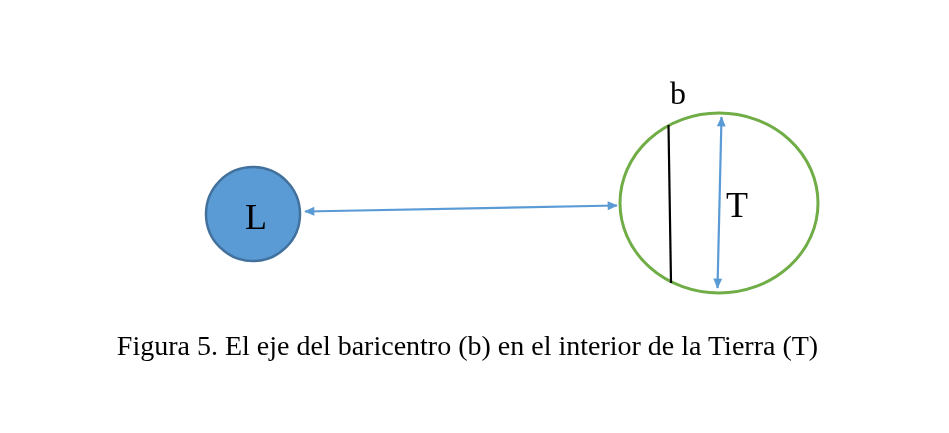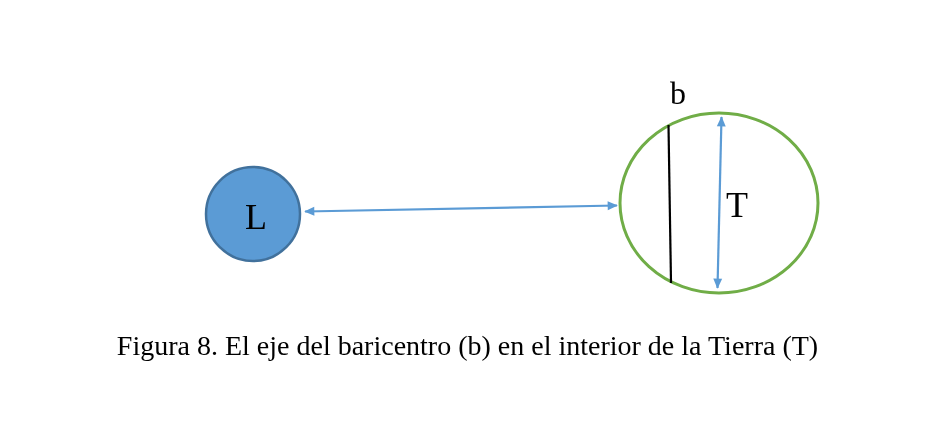--- a/index.html
+++ b/index.html
@@ -59,14 +59,14 @@
 
     <line x1="721.5" y1="117" x2="717.5" y2="288" stroke-width="2.2" marker-start="url(#ah)" marker-end="url(#ah)" stroke="#5B9BD5"></line>
 
     <text class="diagram-label" x="256" y="229" font-size="36" text-anchor="middle">L</text>
 
     <text class="diagram-label" x="678" y="104" font-size="32" text-anchor="middle">b</text>
 
     <text class="diagram-label" x="737" y="217" font-size="36" text-anchor="middle">T</text>
   </svg>
 
-  <p class="caption">Figura 8. El eje del baricentro (b) en el interior de la Tierra (T)</p>
+  <p class="caption">Figura 5. El eje del baricentro (b) en el interior de la Tierra (T)</p>
 </div>
 
 </body></html>

